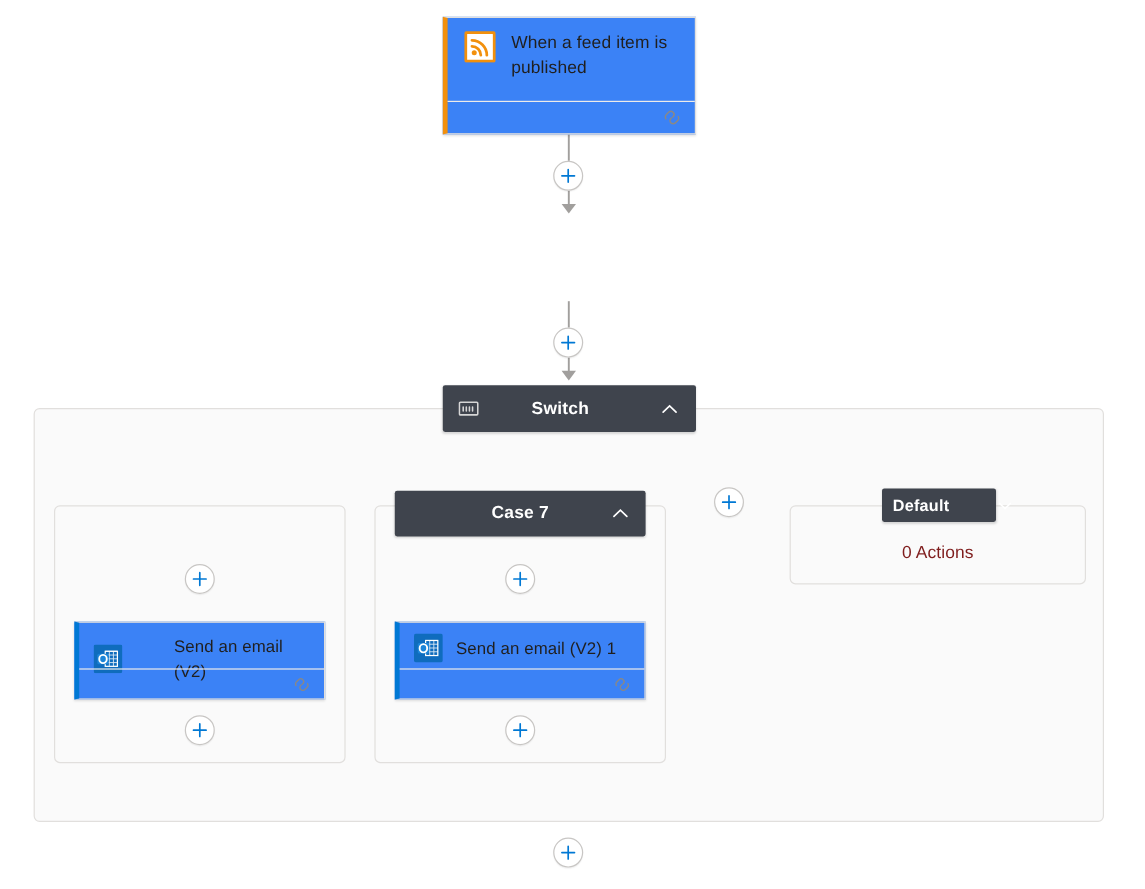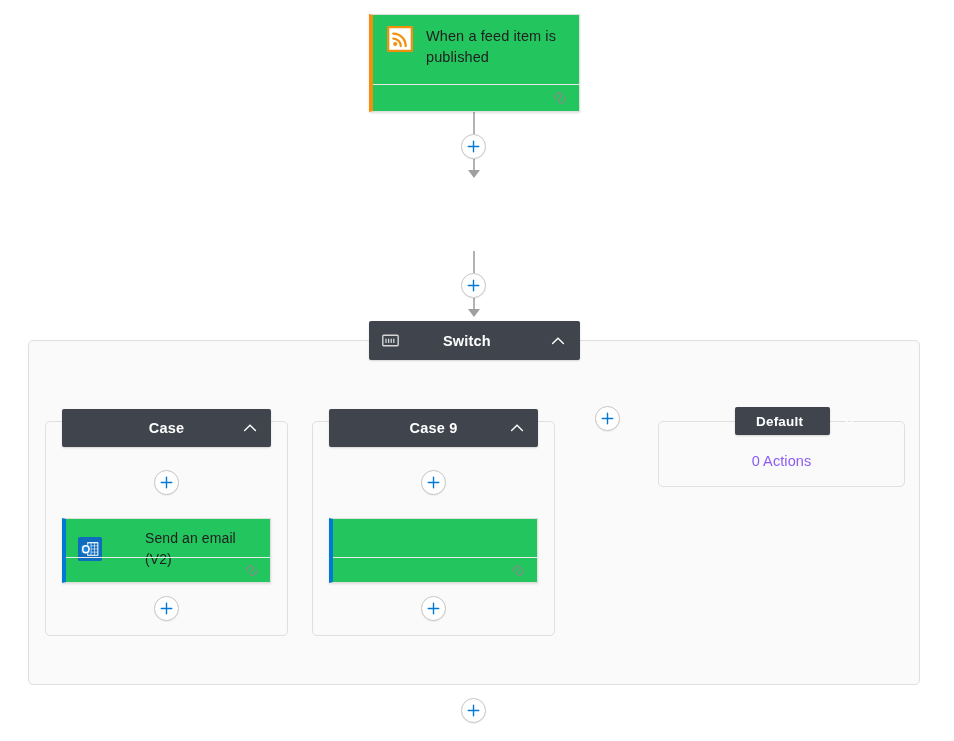--- a/index.html
+++ b/index.html
@@ -12,21 +12,21 @@
     position:relative;
   }
   #canvas{position:absolute;left:0;top:0;width:954px;height:741px;}
 
   
   #wires{position:absolute;left:0;top:0;width:954px;height:741px;pointer-events:none;}
 
   
   .card{
     position:absolute;
-    background:#22c55e;
+    background:#3b82f6;
     border:1px solid #e1dfdd;
     border-left:4px solid #0078d4;
     box-shadow:0 1px 2px rgba(0,0,0,.12);
     box-sizing:border-box;
   }
   .card.rss{border-left-color:#f2900d;}
   .card-head{
     display:flex;align-items:center;
     padding:11px 12px 11px 14px;
     min-height:40px;
@@ -77,42 +77,42 @@
     justify-content:center;
   }
   .case-head .dark-title{flex:1 1 auto;text-align:center;}
   .case-head .chev{position:absolute;right:12px;}
 
   #case1-head{left:62px;top:409px;width:209px;}
   #case2-head{left:329px;top:409px;width:209px;}
 
   #default-head{
     left:735px;top:407px;width:95px;height:28px;
-    padding:0 9px 0 21px;justify-content:flex-start;border-radius:2px;
+    padding:0 9px 0 9px;justify-content:flex-start;border-radius:2px;
   }
   #default-head .dark-title{font-size:13.5px;margin-right:7px;}
   #default-head .chev{width:15px;height:15px;flex:0 0 15px;}
 
   
   .scope{
     position:absolute;
     background:#fafafa;
     border:1px solid #e1dfdd;
     border-radius:5px;
     box-sizing:border-box;
   }
   #switch-scope{left:28px;top:340px;width:892px;height:345px;}
   #case1-scope{left:45px;top:421px;width:243px;height:215px;}
   #case2-scope{left:312px;top:421px;width:243px;height:215px;}
   #default-scope{
     left:658px;top:421px;width:247px;height:66px;
     display:flex;align-items:center;justify-content:center;
   }
   #default-scope .empty-label{
-    font-size:14.5px;color:#8b5cf6;letter-spacing:.1px;
+    font-size:14.5px;color:#7f1d1d;letter-spacing:.1px;
     margin-top:14px;
   }
 
   
   .plus{
     position:absolute;width:25px;height:25px;border-radius:50%;
     background:#ffffff;border:1px solid #c8c6c4;
     box-sizing:border-box;
     display:flex;align-items:center;justify-content:center;
     box-shadow:0 1px 1px rgba(0,0,0,.06);
@@ -197,29 +197,23 @@
     <svg style="width:17px;height:13px;flex:0 0 17px;" viewBox="0 0 17 13">
       <rect x="0.8" y="1.2" width="15.4" height="10.6" rx="1" fill="none" stroke="#d6d6d6" stroke-width="1.4"></rect>
       <path d="M4,5.2 V8.4 M6.6,5.2 V8.4 M9.2,5.2 V8.4 M11.8,5.2 V8.4" stroke="#d6d6d6" stroke-width="1.3" stroke-linecap="round"></path>
     </svg>
     <span class="dark-title">Switch</span>
     <svg class="chev" viewBox="0 0 18 18">
       <path d="M3.6,11.4 L9,6.2 L14.4,11.4" fill="none" stroke="#ffffff" stroke-width="1.4" stroke-linecap="round"></path>
     </svg>
   </div>
 
-  <div class="dark-head case-head" id="case1-head">
-    <span class="dark-title">Case</span>
-    <svg class="chev" viewBox="0 0 18 18">
-      <path d="M3.6,11.4 L9,6.2 L14.4,11.4" fill="none" stroke="#ffffff" stroke-width="1.4" stroke-linecap="round"></path>
-    </svg>
-  </div>
 
   <div class="dark-head case-head" id="case2-head">
-    <span class="dark-title">Case 9</span>
+    <span class="dark-title">Case 7</span>
     <svg class="chev" viewBox="0 0 18 18">
       <path d="M3.6,11.4 L9,6.2 L14.4,11.4" fill="none" stroke="#ffffff" stroke-width="1.4" stroke-linecap="round"></path>
     </svg>
   </div>
 
   <div class="dark-head" id="default-head">
     <span class="dark-title">Default</span>
     <svg class="chev" viewBox="0 0 18 18">
       <path d="M3.6,6.6 L9,11.8 L14.4,6.6" fill="none" stroke="#ffffff" stroke-width="1.5" stroke-linecap="round"></path>
     </svg>
@@ -263,20 +257,31 @@
     </svg>
   </div>
 
   <div class="plus" style="left:421px;top:470px;">
     <svg viewBox="0 0 16 16">
       <path d="M8,2.4 V13.6 M2.4,8 H13.6" stroke="#0078d4" stroke-width="1.5" stroke-linecap="round"></path>
     </svg>
   </div>
 
   <div class="card" style="left:329px;top:518px;width:209px;height:65px;">
+    <div class="card-head" style="padding:9px 10px 9px 12px;min-height:36px;">
+      <svg class="ico" style="width:24px;height:24px;flex:0 0 24px;" viewBox="0 0 26 26">
+        <rect x="0" y="0" width="26" height="26" rx="2" fill="#0f6cbd"></rect>
+        <rect x="10.5" y="6.2" width="11" height="13.6" fill="none" stroke="#ffffff" stroke-width="1.1"></rect>
+        <path d="M10.5,6.2 H21.5 M10.5,9.6 H21.5 M10.5,13 H21.5 M10.5,16.4 H21.5
+                 M14.2,6.2 V19.8 M17.9,6.2 V19.8" stroke="#ffffff" stroke-width="0.8" opacity=".85"></path>
+        <rect x="3.4" y="8.4" width="10.2" height="9.6" rx="1.4" fill="#1b84d8"></rect>
+        <ellipse cx="8.5" cy="13.2" rx="3.4" ry="3.7" fill="none" stroke="#ffffff" stroke-width="1.7"></ellipse>
+      </svg>
+      <div class="card-title" style="margin-left:11px;font-size:14px;">Send an email (V2) 1</div>
+    </div>
     <div class="card-foot" style="position:absolute;left:0;right:0;bottom:0;height:24px;">
       <svg style="width:15px;height:15px;" viewBox="0 0 16 16">
         <path d="M3.2,9.3 a2.6,2.6 0 0 1 0,-3.7 l2.0,-2.0 a2.6,2.6 0 0 1 3.7,3.7 l-0.7,0.7" fill="none" stroke="#8a8886" stroke-width="1.2"></path>
         <path d="M12.8,6.7 a2.6,2.6 0 0 1 0,3.7 l-2.0,2.0 a2.6,2.6 0 0 1 -3.7,-3.7 l0.7,-0.7" fill="none" stroke="#8a8886" stroke-width="1.2"></path>
       </svg>
     </div>
   </div>
 
   <div class="plus" style="left:421px;top:596px;">
     <svg viewBox="0 0 16 16">

